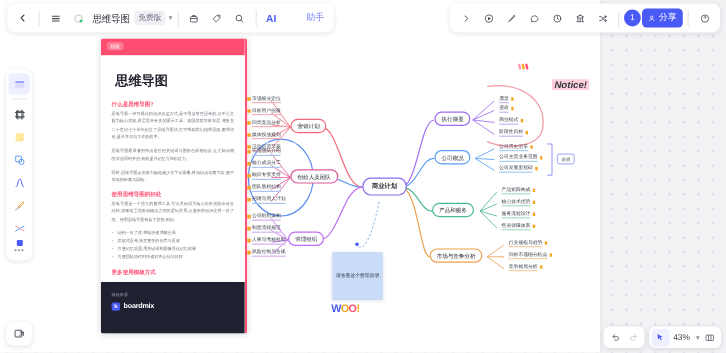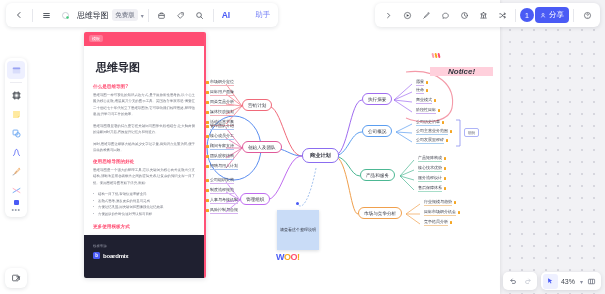--- a/index.html
+++ b/index.html
@@ -197,21 +197,21 @@
     border:1px solid #aeb4f7; border-radius:2px; background:#fff;
     padding:1.5px 3px; font-size:3.6px; color:#4a4d59;
   }
 
   
   .notice {
     position:absolute; left:430px; top:60px;
   }
   .notice-txt {
     font-size: 8px; font-weight:bold; color:#33363f; font-style:italic;
-    background:#ffd0dc; padding:0 18px; display:inline-block;
+    background:#ffd0dc; padding:0 2px; display:inline-block;margin-left:30px;
   }
   .notice-marks { position:absolute; left:2px; top:-7px; display:flex; gap:1.5px; }
   .notice-marks i { display:block; width:1.6px; height:5px; border-radius:1px; transform:rotate(-14deg); }
 
   
   .sticky {
     position:absolute; left:277px; top:210px; width:42px; height:40px;
     background:#c9dcf7; box-shadow:0 1px 3px rgba(16,24,40,.15);
     display:flex; align-items:center; justify-content:center; text-align:center;
     font-size:4px; color:#2f3340; line-height:1.7; padding:3px;

